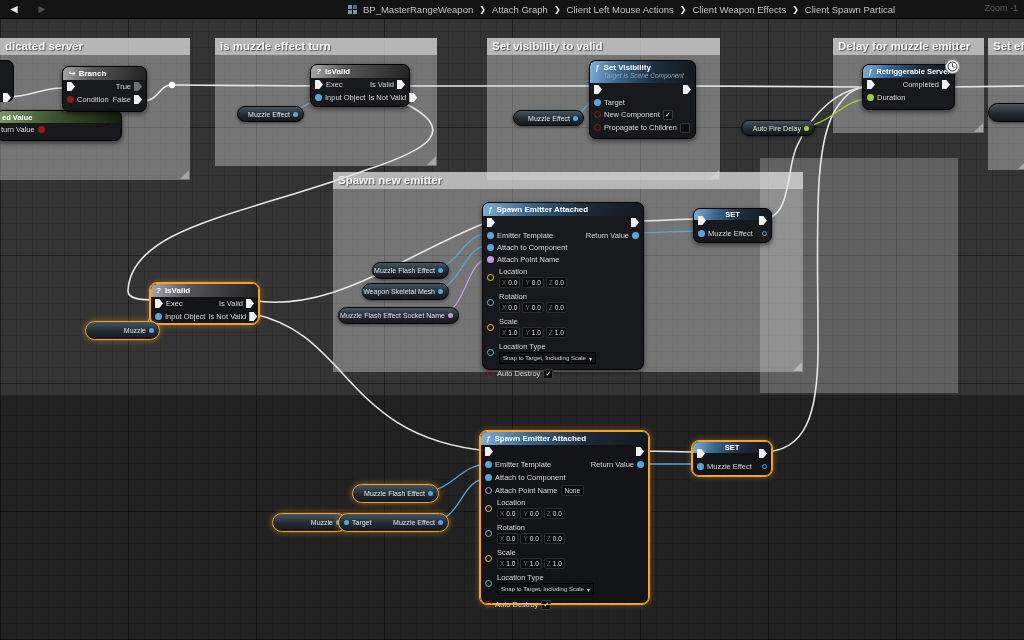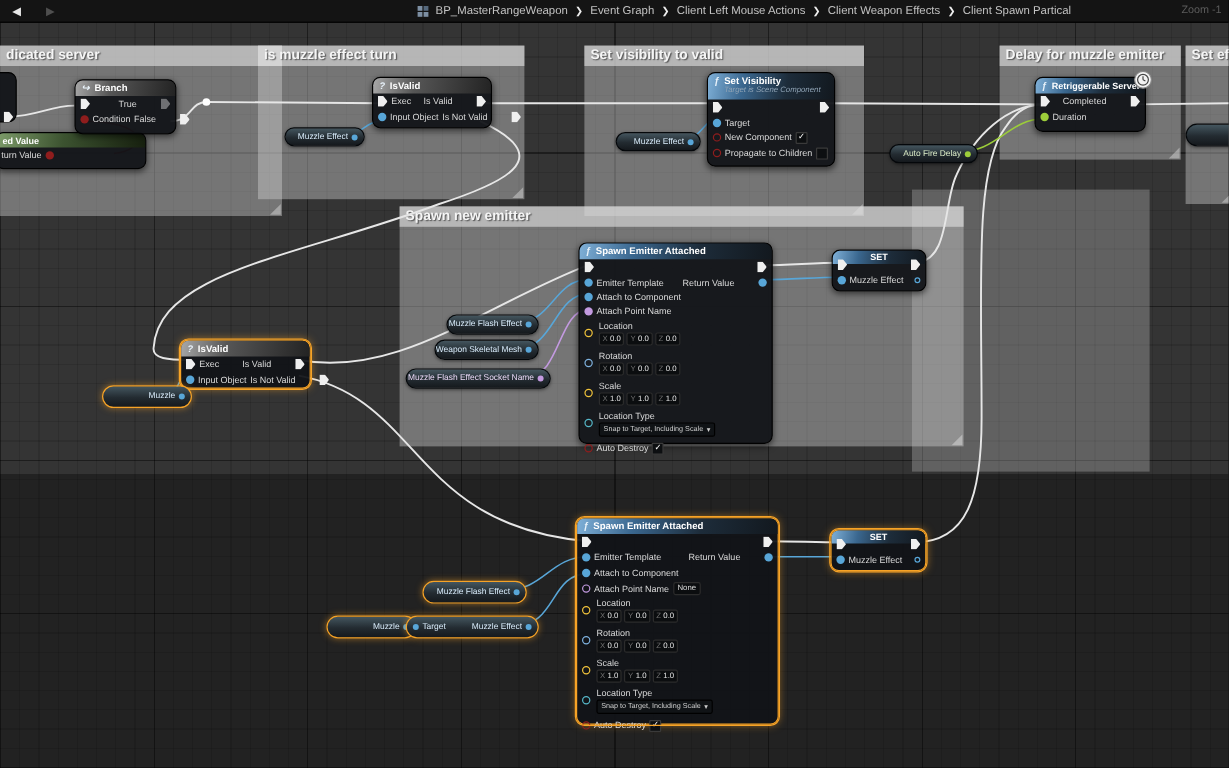--- a/index.html
+++ b/index.html
@@ -46,21 +46,21 @@
   .node.sel{border:1px solid #f7a326;outline:1px solid #f7a326;box-shadow:0 0 7px rgba(247,163,38,.55);}
   .nhead{height:13px;border-radius:6px 6px 0 0;display:flex;align-items:center;gap:4px;
     padding:0 5px;font-weight:bold;font-size:8px;color:#fff;white-space:nowrap;overflow:hidden;}
   .nhead.blue{background:linear-gradient(100deg,#7fb0d8 0%,#3a678f 28%,#1d2c3a 62%,#12181e 100%);}
   .nhead.gray{background:linear-gradient(100deg,#a8a8a8 0%,#565656 35%,#232323 100%);}
   .nhead.green{background:linear-gradient(100deg,#7d9c6a 0%,#3c5330 45%,#17200f 100%);}
   .fico{font-style:italic;font-weight:bold;font-size:8px;color:#e8f2fa;}
   .sub{font-weight:normal;font-style:italic;font-size:6.5px;color:#8fa3b5;margin-top:-1px;}
   .prow{height:12px;display:flex;align-items:center;gap:3px;padding:0 4px;white-space:nowrap;}
   .prow.h13{height:13px;}
-  .r{margin-left:auto;display:flex;align-items:center;gap:20px;text-align:center;}
+  .r{margin-left:auto;display:flex;align-items:center;gap:3px;text-align:center;}
   .pin-exec{width:8px;height:9px;background:#efefef;flex:0 0 auto;
     clip-path:polygon(0 0,55% 0,100% 50%,55% 100%,0 100%);}
   .pin-exec.hollow{background:rgba(255,255,255,.38);}
   .pin{width:7px;height:7px;border-radius:50%;box-sizing:border-box;flex:0 0 auto;}
   .pin.sm{width:5px;height:5px;}
   .cb{width:8px;height:8px;background:#0d0f11;border:1px solid #3a3a3a;border-radius:1px;
     color:#fff;font-size:7px;line-height:8px;text-align:center;}
   .vblock{position:relative;padding:1px 4px 3px 16px;}
   .vblock .vpin{position:absolute;left:4px;top:8px;}
   .vlabel{height:9px;line-height:9px;}
@@ -95,37 +95,37 @@
     <span id="nav-fwd" class="navarrow">►</span>
     <div id="crumbs">
       <span class="bpicon">
           <i></i>
           <i></i>
           <i></i>
           <i></i>
         </span>
       <span class="crumb">BP_MasterRangeWeapon</span>
       <span class="crumb-sep">❯</span>
-      <span class="crumb">Event Graph</span>
+      <span class="crumb">Attach Graph</span>
       <span class="crumb-sep">❯</span>
       <span class="crumb">Client Left Mouse Actions</span>
       <span class="crumb-sep">❯</span>
       <span class="crumb">Client Weapon Effects</span>
       <span class="crumb-sep">❯</span>
       <span class="crumb">Client Spawn Partical</span>
     </div>
     <span id="zoomlabel">Zoom -1</span>
   </div>
 
   <div id="canvas">
     <div id="darkband"></div>
 
     <div id="region-untitled"></div>
 
-    <div class="comment" style="left:0;top:20px;width:235px;height:142px">
+    <div class="comment" style="left:0;top:20px;width:190px;height:142px">
       <div class="ctitle">dicated server</div>
     </div>
     <div class="comment" style="left:215px;top:20px;width:222px;height:128px">
       <div class="ctitle">is muzzle effect turn</div>
     </div>
     <div class="comment" style="left:487px;top:20px;width:233px;height:142px">
       <div class="ctitle">Set visibility to valid</div>
     </div>
     <div class="comment" style="left:833px;top:20px;width:151px;height:95px">
       <div class="ctitle">Delay for muzzle emitter</div>

